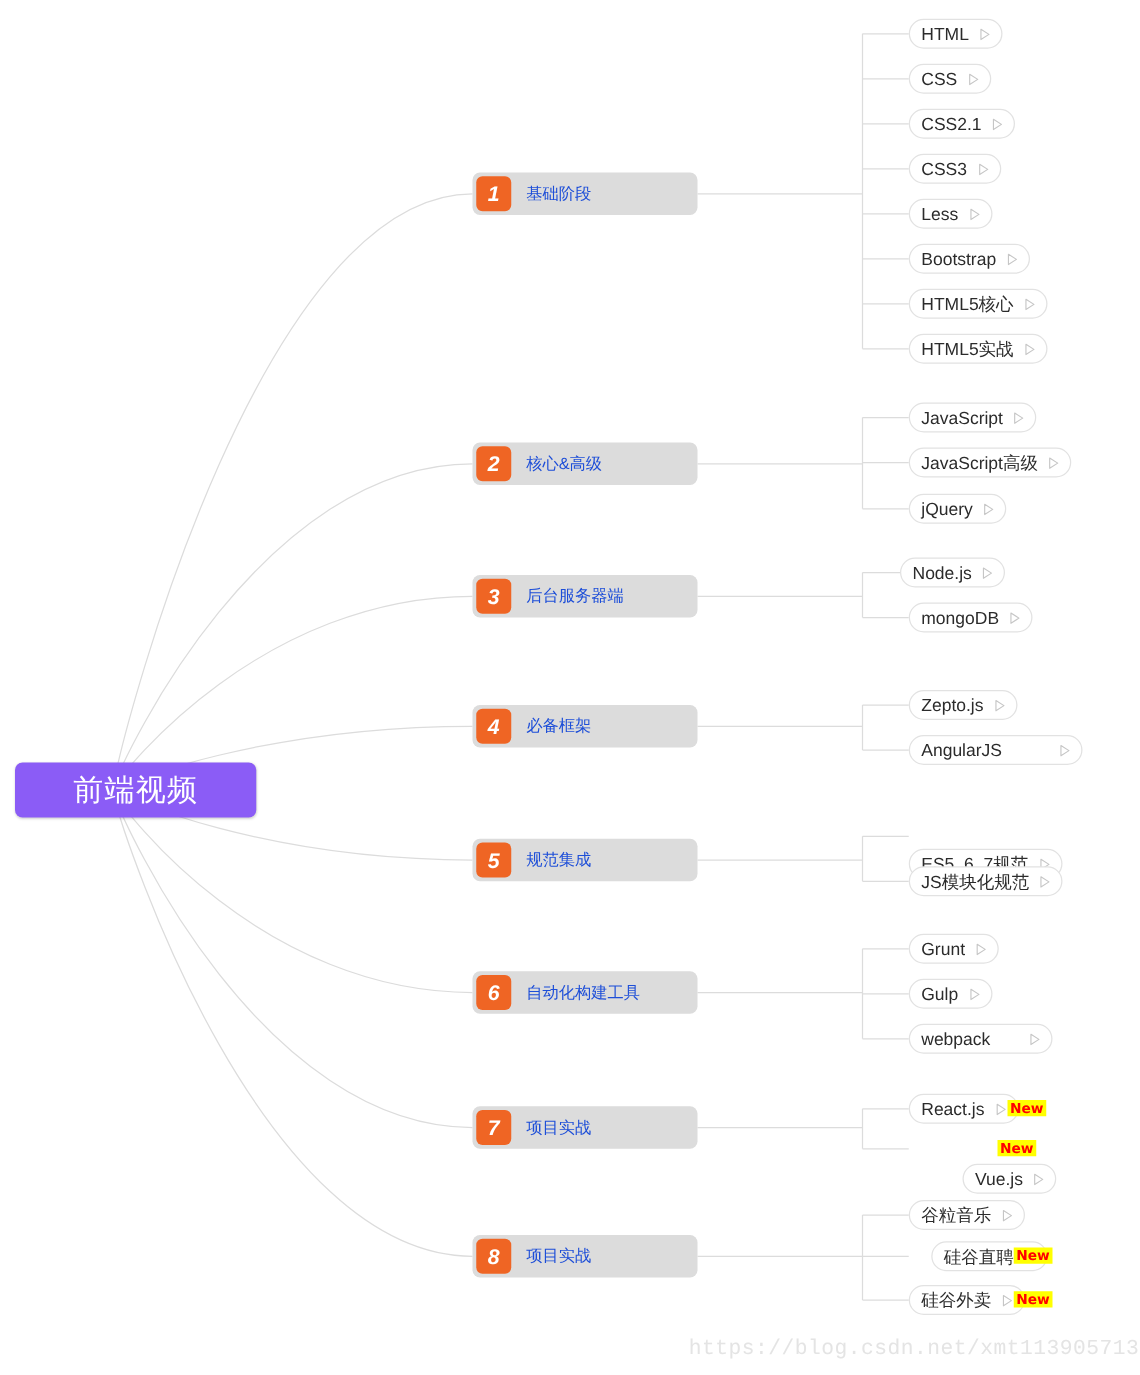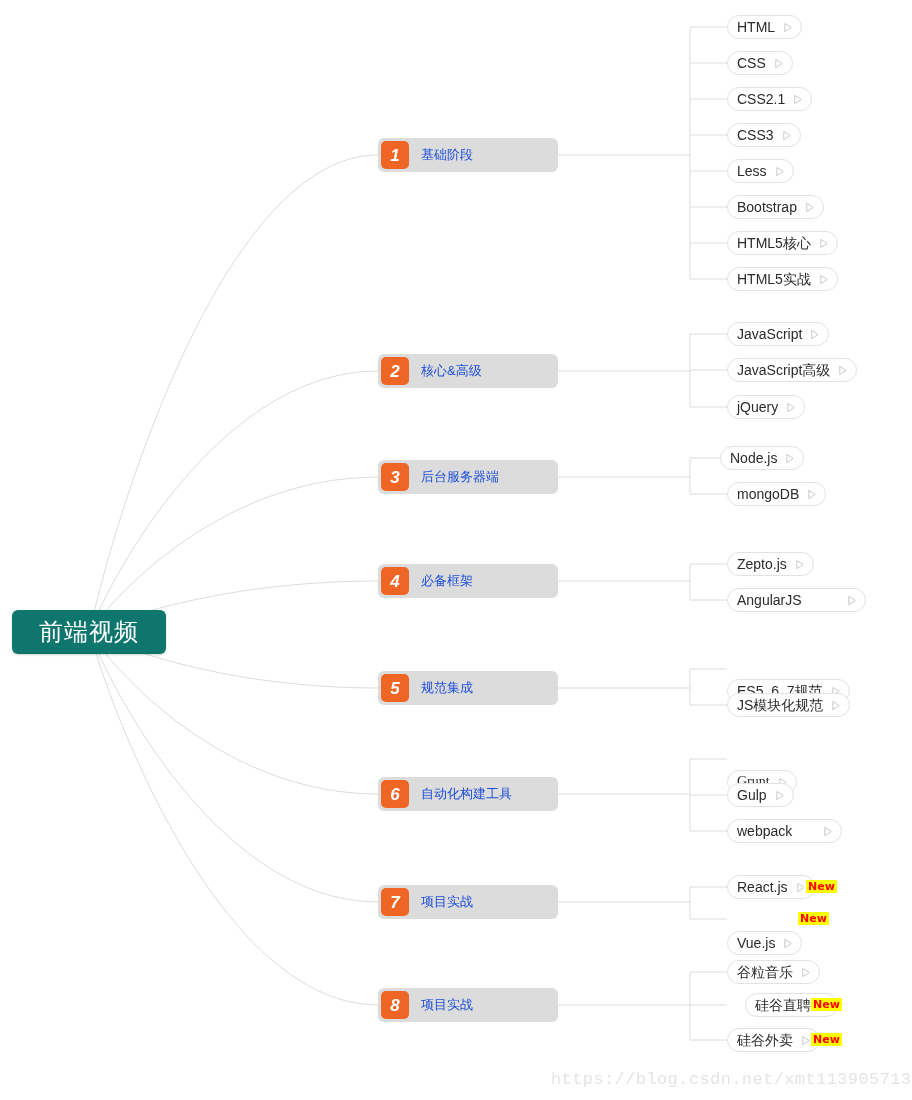--- a/index.html
+++ b/index.html
@@ -176,21 +176,21 @@
       <path d="M 690 887 L 727 887" fill="none" stroke="#dcdcdc" stroke-width="1"></path>
       <path d="M 690 919 L 727 919" fill="none" stroke="#dcdcdc" stroke-width="1"></path>
       <path d="M 90 632 C 100 676.76, 210.95999999999998 1005, 378 1005" fill="none" stroke="#dcdcdc" stroke-width="1"></path>
       <path d="M 558 1005 L 690 1005" fill="none" stroke="#dcdcdc" stroke-width="1"></path>
       <path d="M 690 972 L 690 1040" fill="none" stroke="#dcdcdc" stroke-width="1"></path>
       <path d="M 690 972 L 727 972" fill="none" stroke="#dcdcdc" stroke-width="1"></path>
       <path d="M 690 1005 L 727 1005" fill="none" stroke="#dcdcdc" stroke-width="1"></path>
       <path d="M 690 1040 L 727 1040" fill="none" stroke="#dcdcdc" stroke-width="1"></path>
     </svg>
 
-  <div class="root-node" style="left: 12px; top: 610px; width: 154px; height: 44px; background: #0f766e;">
+  <div class="root-node" style="left: 12px; top: 610px; width: 193px; height: 44px; background: #8b5cf6;">
     <span>前端视频</span>
   </div>
 
   <div id="branch-layer">
       <div class="branch-node" style="left: 378px; top: 138px; width: 180px; background: rgb(220, 220, 220);">
         <div class="branch-badge" style="background: rgb(239, 101, 36);">1</div>
         <div class="branch-label">基础阶段</div>
       </div>
       <div class="branch-node" style="left: 378px; top: 354px; width: 180px; background: rgb(220, 220, 220);">
         <div class="branch-badge" style="background: rgb(239, 101, 36);">2</div>
@@ -351,21 +351,21 @@
         </span>
       </div>
       <div class="leaf-node" style="left: 727px; top: 693px; border-color: rgb(226, 226, 226);">
         <span class="leaf-label">JS模块化规范</span>
         <span class="play-icon">
           <svg width="11" height="11" viewBox="0 0 12 12">
             <path d="M3 1.5 L10 6 L3 10.5 Z" fill="none" stroke="#c6c6c6" stroke-width="1" stroke-linejoin="round"></path>
           </svg>
         </span>
       </div>
-      <div class="leaf-node" style="left: 727px; top: 770px; border-color: rgb(226, 226, 226); font-family: Liberation Serif, serif;">
+      <div class="leaf-node" style="left: 727px; top: 747px; border-color: rgb(226, 226, 226);">
         <span class="leaf-label">Grunt</span>
         <span class="play-icon">
           <svg width="11" height="11" viewBox="0 0 12 12">
             <path d="M3 1.5 L10 6 L3 10.5 Z" fill="none" stroke="#c6c6c6" stroke-width="1" stroke-linejoin="round"></path>
           </svg>
         </span>
       </div>
       <div class="leaf-node" style="left: 727px; top: 783px; border-color: rgb(226, 226, 226);">
         <span class="leaf-label">Gulp</span>
         <span class="play-icon">
@@ -384,21 +384,21 @@
       </div>
       <div class="leaf-node" style="left: 727px; top: 875px; border-color: rgb(226, 226, 226);">
         <span class="leaf-label">React.js</span>
         <span class="play-icon">
           <svg width="11" height="11" viewBox="0 0 12 12">
             <path d="M3 1.5 L10 6 L3 10.5 Z" fill="none" stroke="#c6c6c6" stroke-width="1" stroke-linejoin="round"></path>
           </svg>
         </span>
       </div>
       <div class="new-badge" style="background: rgb(255, 255, 0); color: rgb(255, 0, 0); left: 806px; top: 880px;">New</div>
-      <div class="leaf-node" style="left: 727px; top: 907px; border-color: rgb(226, 226, 226); margin-top: 24px;">
+      <div class="leaf-node" style="left: 770px; top: 907px; border-color: rgb(226, 226, 226); margin-top: 24px;">
         <span class="leaf-label">Vue.js</span>
         <span class="play-icon">
           <svg width="11" height="11" viewBox="0 0 12 12">
             <path d="M3 1.5 L10 6 L3 10.5 Z" fill="none" stroke="#c6c6c6" stroke-width="1" stroke-linejoin="round"></path>
           </svg>
         </span>
       </div>
       <div class="new-badge" style="background: rgb(255, 255, 0); color: rgb(255, 0, 0); left: 798px; top: 912px;">New</div>
       <div class="leaf-node" style="left: 727px; top: 960px; border-color: rgb(226, 226, 226);">
         <span class="leaf-label">谷粒音乐</span>

